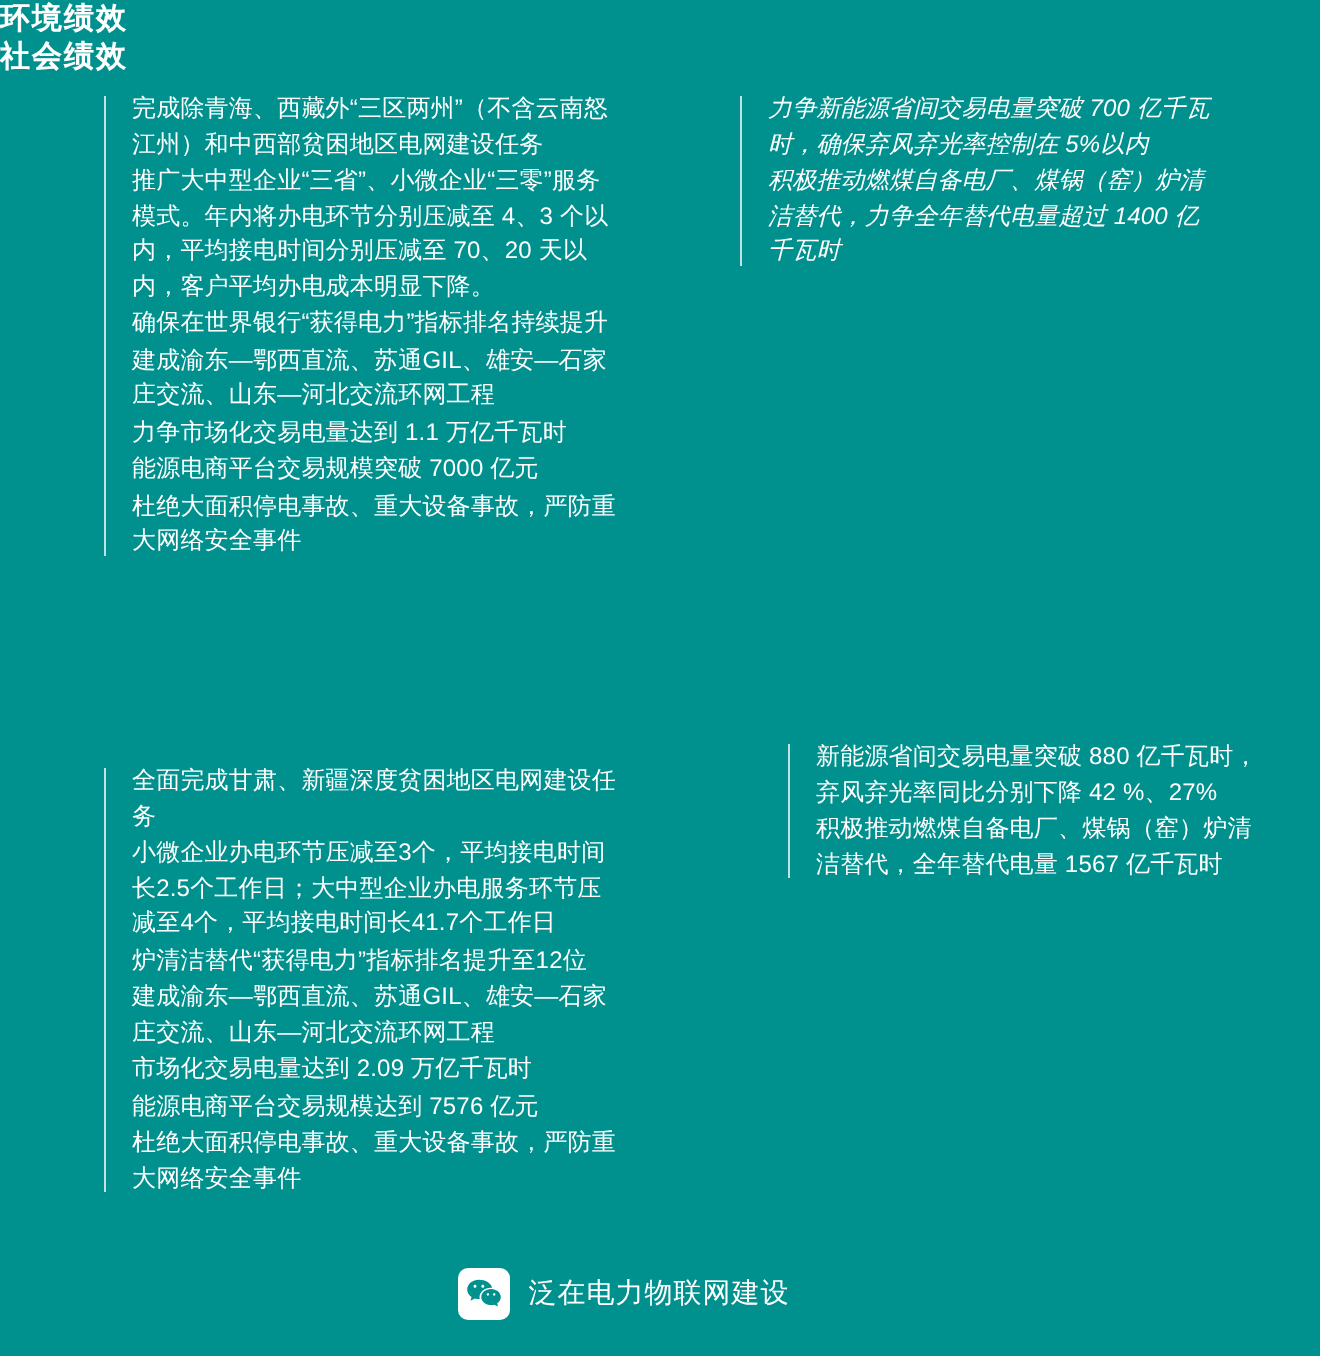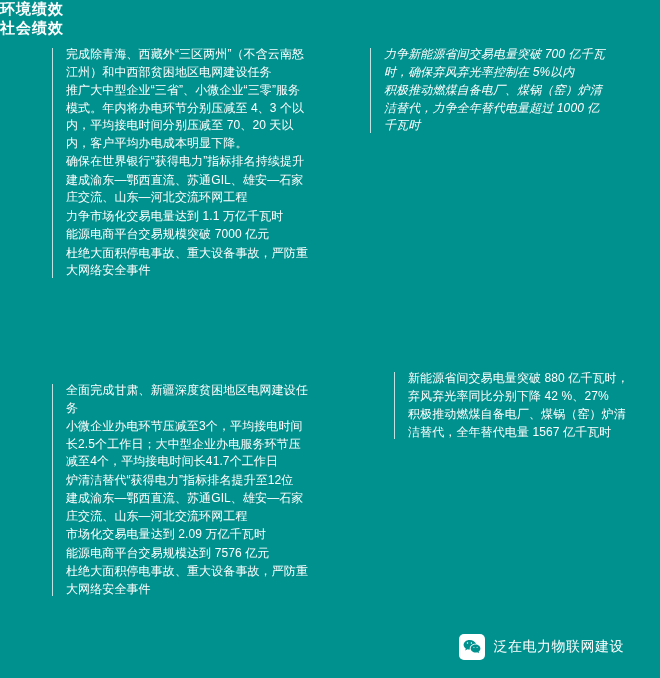--- a/index.html
+++ b/index.html
@@ -67,21 +67,21 @@
   #env-block        { left: 370px; top: 370px; width: 238px; margin-left: 24px; }
 
   
   .footer {
     position: absolute;
     left: 0;
     right: 0;
     bottom: 18px;
     display: flex;
     align-items: center;
-    justify-content: flex-end;
+    justify-content: center;
     padding-right: 36px;
   }
   .wechat-badge {
     width: 26px;
     height: 26px;
     border-radius: 5px;
     background: #ffffff;
     display: flex;
     align-items: center;
     justify-content: center;
@@ -107,21 +107,21 @@
       <p class="item">建成渝东—鄂西直流、苏通GIL、雄安—石家庄交流、山东—河北交流环网工程</p>
       <p class="item">力争市场化交易电量达到 1.1 万亿千瓦时</p>
       <p class="item">能源电商平台交易规模突破 7000 亿元</p>
       <p class="item">杜绝大面积停电事故、重大设备事故，严防重大网络安全事件</p>
     </div>
   </div>
 
   <div class="col-block" id="top-right-block">
     <div class="block-body">
       <p class="item">力争新能源省间交易电量突破 700 亿千瓦时，确保弃风弃光率控制在 5%以内</p>
-      <p class="item">积极推动燃煤自备电厂、煤锅（窑）炉清洁替代，力争全年替代电量超过 1000 亿千瓦时</p>
+      <p class="item">积极推动燃煤自备电厂、煤锅（窑）炉清洁替代，力争全年替代电量超过 1400 亿千瓦时</p>
     </div>
   </div>
 
   <div class="section-title" id="env-title">环境绩效</div>
   <div class="section-title" id="social-title">社会绩效</div>
 
   <div class="col-block" id="social-block">
     <div class="block-body">
       <p class="item">全面完成甘肃、新疆深度贫困地区电网建设任务</p>
       <p class="item">小微企业办电环节压减至3个，平均接电时间长2.5个工作日；大中型企业办电服务环节压减至4个，平均接电时间长41.7个工作日</p>

